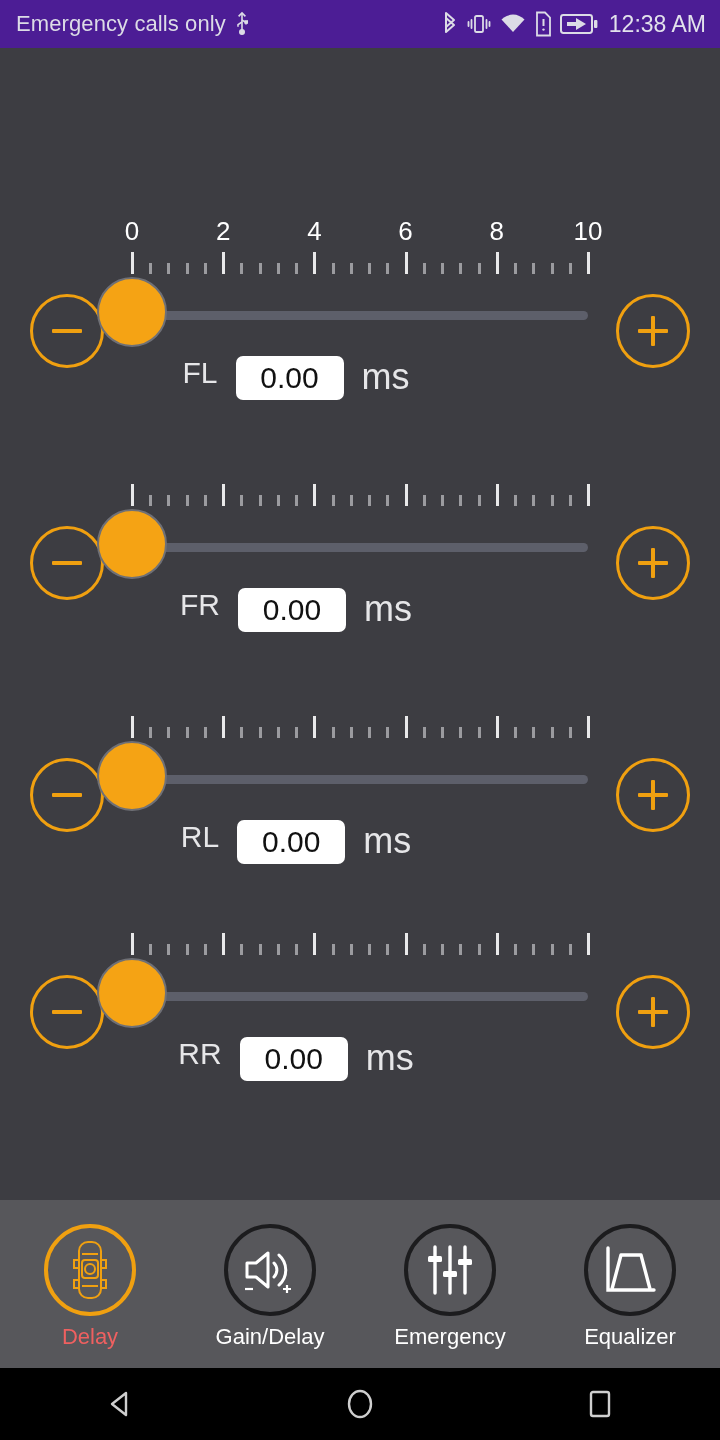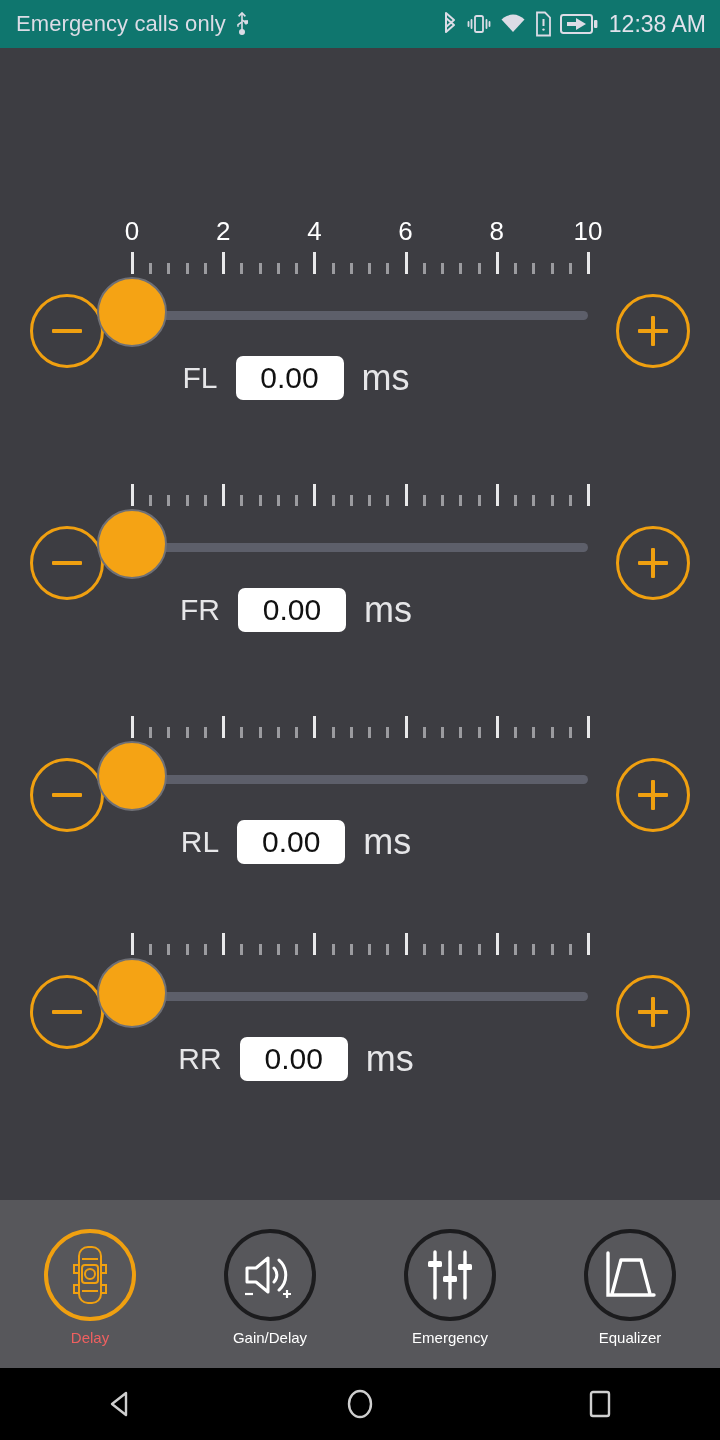--- a/index.html
+++ b/index.html
@@ -12,21 +12,21 @@
   #app {
     position: relative;
     width: 720px; height: 1440px;
     background: #3d3d42;
   }
 
   
   .statusbar {
     position: absolute; top: 0; left: 0;
     width: 720px; height: 48px;
-    background: #0f766e;
+    background: #4c1d95;
     display: flex; align-items: center;
     padding: 0 14px 0 16px;
   }
   .status-left { display: flex; align-items: center; gap: 8px; }
   .status-carrier {
     color: #dcdce6; font-size: 22px; letter-spacing: .1px;
   }
   .status-right {
     margin-left: auto; display: flex; align-items: center; gap: 7px;
   }
@@ -108,21 +108,21 @@
     background: transparent;
     display: flex; align-items: center; justify-content: center;
   }
   .circ-btn.minus { left: 30px; }
   .circ-btn.plus  { right: 30px; }
   .sign-h { position: absolute; width: 30px; height: 4px; background: #f0a010; border-radius: 1px; }
   .sign-v { position: absolute; width: 4px; height: 30px; background: #f0a010; border-radius: 1px; }
 
   .readout {
     position: absolute; top: 140px; left: 0; width: 592px;
-    display: flex; align-items: center; justify-content: center; gap: 18px;
+    display: flex; justify-content: center; gap: 18px;
   }
   .readout-label { color: #e6e6e8; font-size: 30px; }
   .readout-field {
     width: 108px; height: 44px; border-radius: 7px;
     background: #ffffff;
     display: flex; align-items: center; justify-content: center;
     color: #111111; font-size: 30px;
   }
   .readout-unit { color: #e6e6e8; font-size: 36px; }
 
@@ -138,21 +138,21 @@
     align-items: center; justify-content: center; gap: 8px;
     padding-top: 6px;
   }
   .tab-ic {
     width: 92px; height: 92px; border-radius: 50%;
     border: 4px solid #1c1c1e;
     display: flex; align-items: center; justify-content: center;
     position: relative;
   }
   .tab.active .tab-ic { border-color: #f0a010; }
-  .tab-label { font-size: 15px; color: #ffffff; }
+  .tab-label { font-size: 22px; color: #ffffff; }
   .tab.active .tab-label { color: #ef6060; }
 
   
   .navbar {
     position: absolute; top: 1368px; left: 0;
     width: 720px; height: 72px; background: #000000;
     display: flex; align-items: center; justify-content: space-around;
   }
   .nav-btn { width: 120px; height: 72px; display: flex; align-items: center; justify-content: center; }
 </style>

